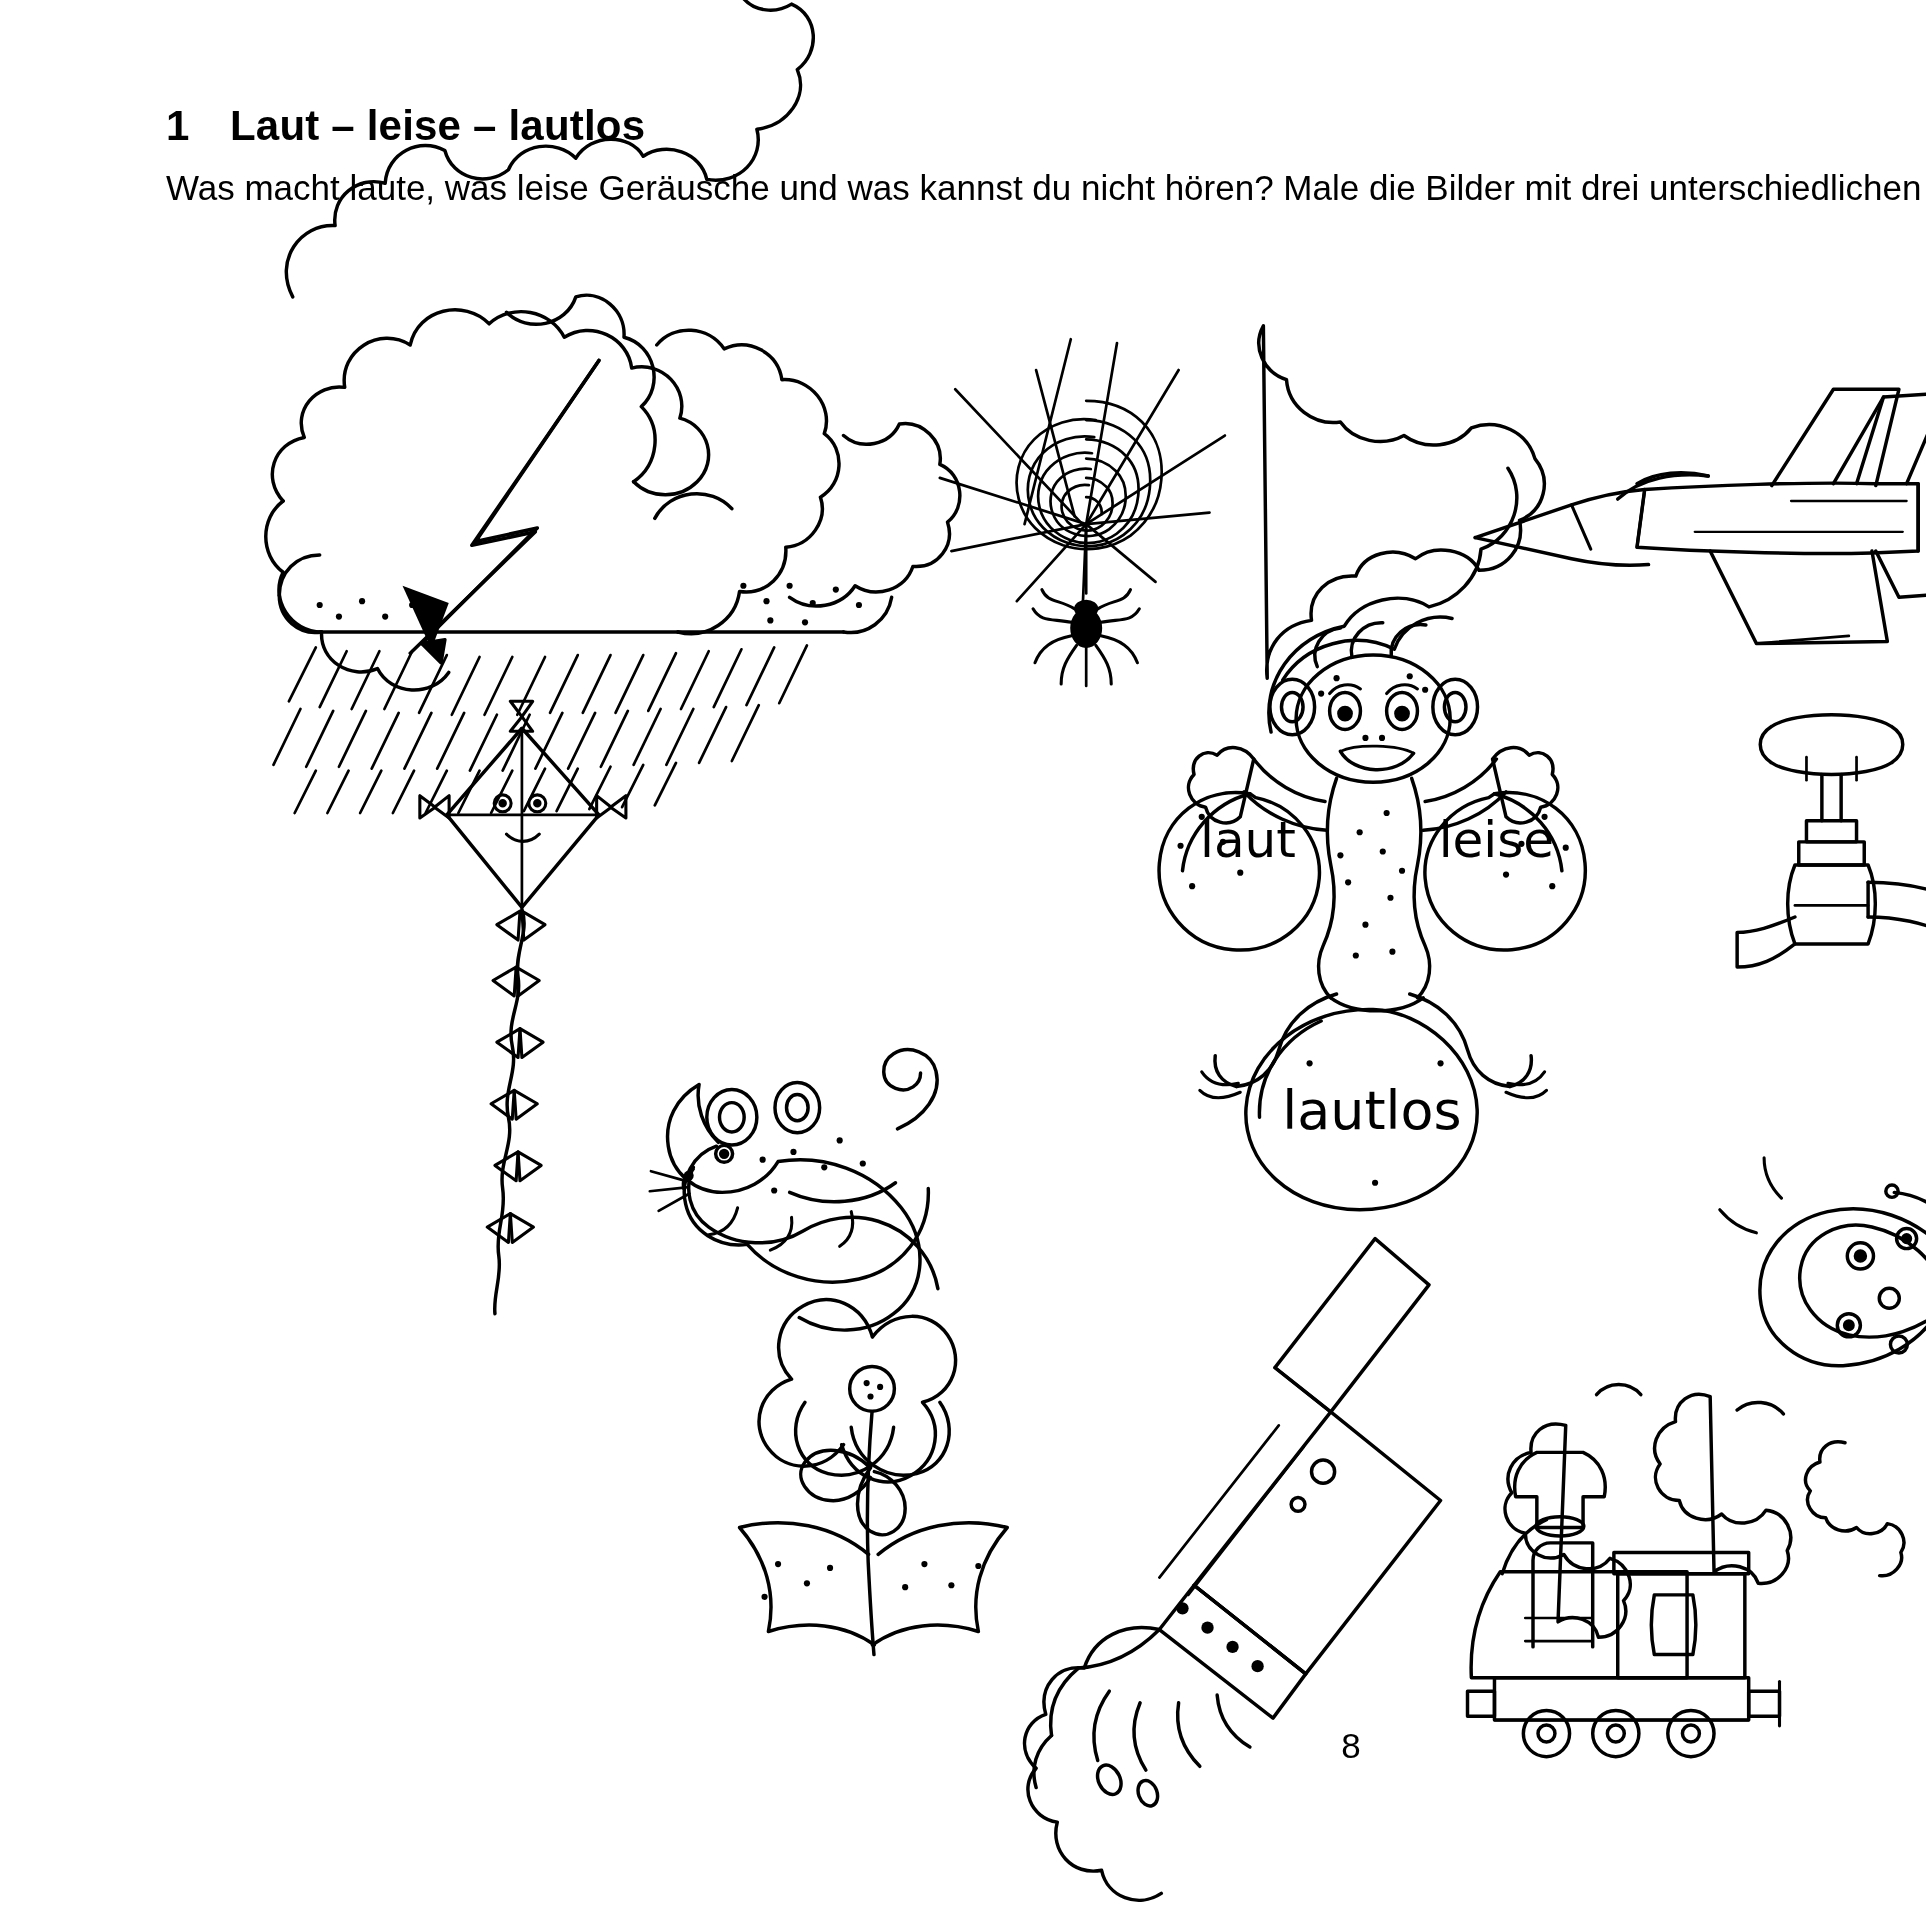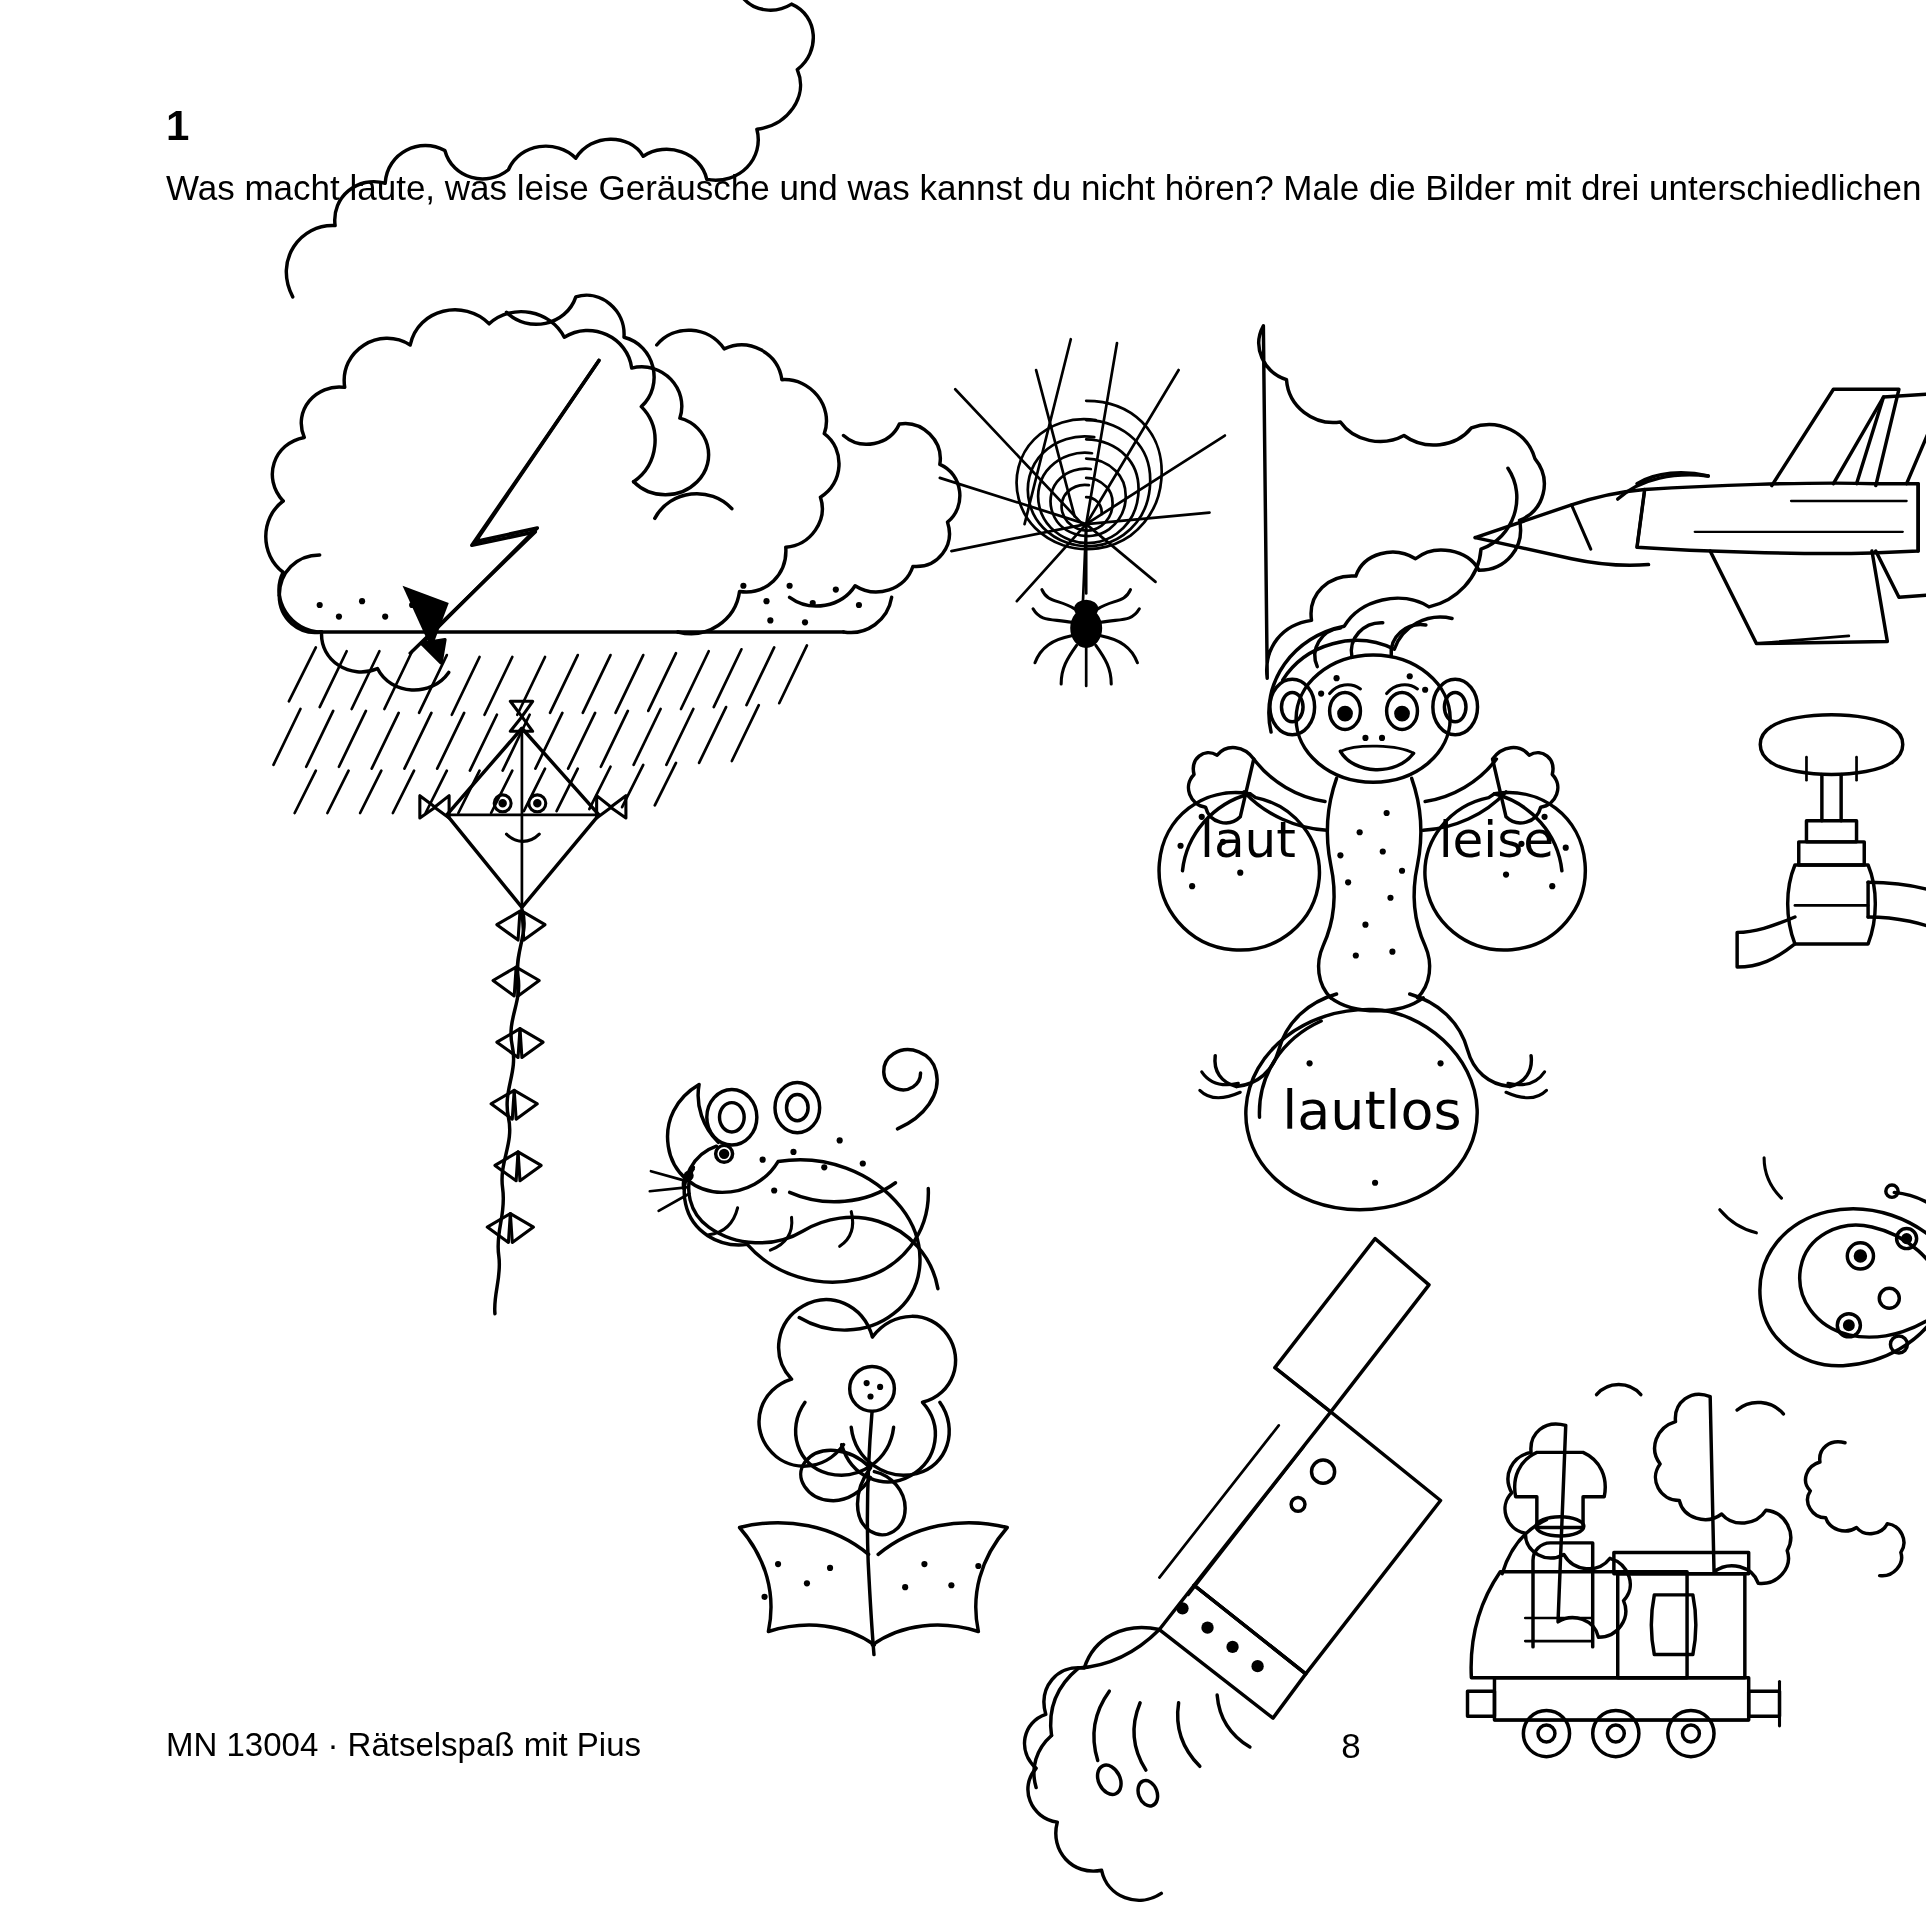--- a/index.html
+++ b/index.html
@@ -77,20 +77,21 @@
   }
 </style>
 </head>
 <body>
 
 <div class="page">
 
   <div class="header">
     <div class="title-row">
       <span class="title-num">1</span>
+      <span>Laut – leise – lautlos</span>
     </div>
     <div class="subtitle">Was macht laute, was leise Geräusche und was kannst du nicht hören? Male die Bilder mit drei unterschiedlichen Farben aus.</div>
   </div>
 
   <div class="art">
     <svg width="2702" height="1911" viewBox="0 0 7015 4960" fill="none" stroke="#000" stroke-width="9" stroke-linecap="round" stroke-linejoin="round">
 
       <g>
         <path d="M760 1330 c-50 -95 20 -190 110 -185 -10 -75 60 -130 130 -110
                  5 -80 90 -120 155 -85 20 75 110 95 165 50 30 -70 125 -80 175 -30
@@ -825,19 +826,18 @@
           <path d="M6145 3670 c45 20 80 55 100 100"></path>
           <path d="M6200 3790 c50 5 95 30 125 70"></path>
           <path d="M6235 3930 c50 -10 100 0 140 30"></path>
         </g>
       </g>
 
     </svg>
   </div>
 
   <div class="footer">
-    <span class="footer-left">MN 13004 · Rätselspaß mit Pius</span>
     <span class="footer-center">8</span>
 
   </div>
 
 </div>
 
 
 </body></html>

